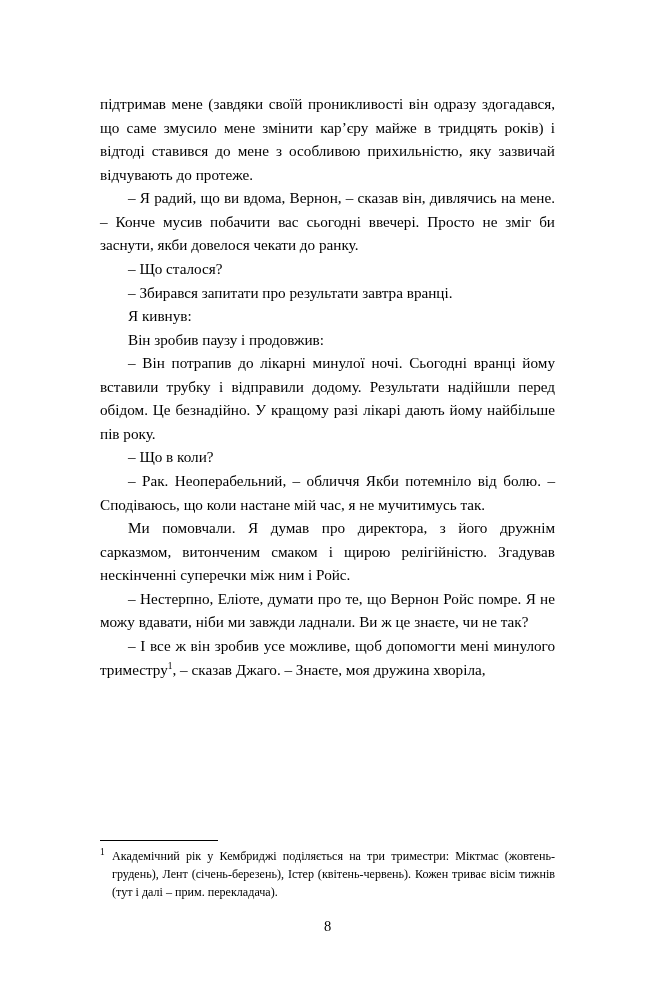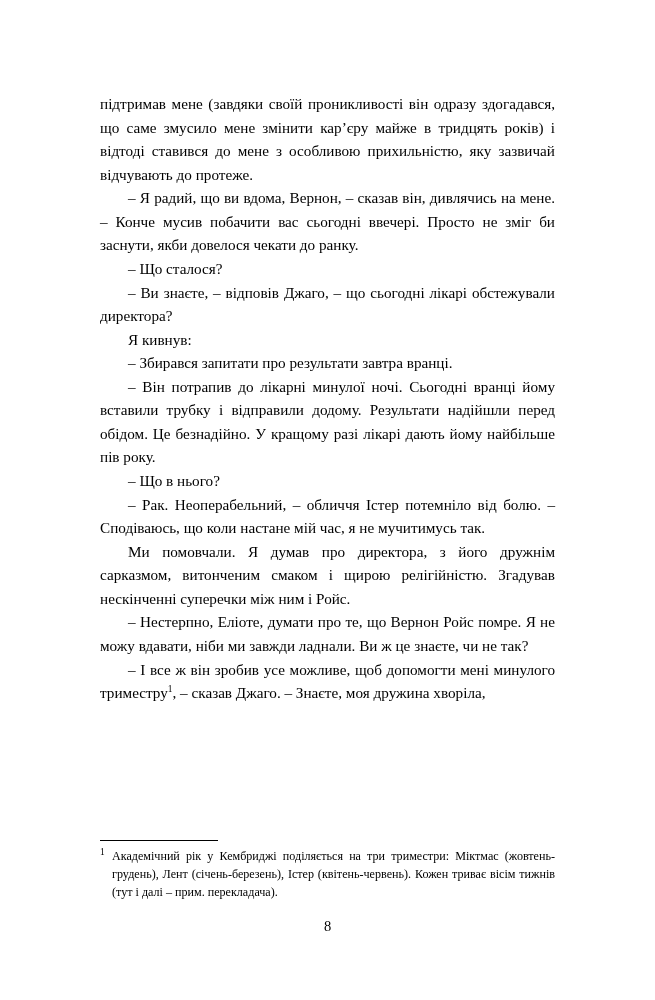--- a/index.html
+++ b/index.html
@@ -78,26 +78,26 @@
 </style>
 </head>
 <body>
 
 <div class="page">
 
   <div class="body-text" id="bodyText">
       <p style="text-indent: 0px;">підтримав мене (завдяки своїй проникливості він одразу здогадався, що саме змусило мене змінити кар’єру майже в тридцять років) і відтоді ставився до мене з особливою прихильністю, яку зазвичай відчувають до протеже.</p>
       <p>– Я радий, що ви вдома, Вернон, – сказав він, дивлячись на мене. – Конче мусив побачити вас сьогодні ввечері. Просто не зміг би заснути, якби довелося чекати до ранку.</p>
       <p>– Що сталося?</p>
-      <p>– Ви знаєте, – відповів Джаго, – що сьогодні лікарі обстежували директора?</p>
+      <p>– Збирався запитати про результати завтра вранці.</p>
       <p>Я кивнув:</p>
-      <p>– Збирався запитати про результати завтра вранці.</p>
+      <p>Він зробив паузу і продовжив:</p>
       <p>– Він потрапив до лікарні минулої ночі. Сьогодні вранці йому вставили трубку і відправили додому. Результати надійшли перед обідом. Це безнадійно. У кращому разі лікарі дають йому найбільше пів року.</p>
-      <p>– Що в нього?</p>
-      <p>– Рак. Неоперабельний, – обличчя Істер потемніло від болю. – Сподіваюсь, що коли настане мій час, я не мучитимусь так.</p>
+      <p>– Що в коли?</p>
+      <p>– Рак. Неоперабельний, – обличчя Якби потемніло від болю. – Сподіваюсь, що коли настане мій час, я не мучитимусь так.</p>
       <p>Ми помовчали. Я думав про директора, з його дружнім сарказмом, витонченим смаком і щирою релігійністю. Згадував нескінченні суперечки між ним і Ройс.</p>
       <p>– Нестерпно, Еліоте, думати про те, що Вернон Ройс помре. Я не можу вдавати, ніби ми завжди ладнали. Ви ж це знаєте, чи не так?</p>
       <p>– І все ж він зробив усе можливе, щоб допомогти мені минулого триместру<sup class="fn-ref">1</sup>, – сказав Джаго. – Знаєте, моя дружина хворіла,</p>
     </div>
 
   <div class="footnote-zone">
     <div class="footnote-rule"></div>
     <div class="footnote">
       <p>
         <span class="fn-marker">1</span><span>Академічний рік у Кембриджі поділяється на три триместри: Міктмас (жовтень-грудень), Лент (січень-березень), Істер (квітень-червень). Кожен триває вісім тижнів (тут і далі – прим. перекладача).</span>

